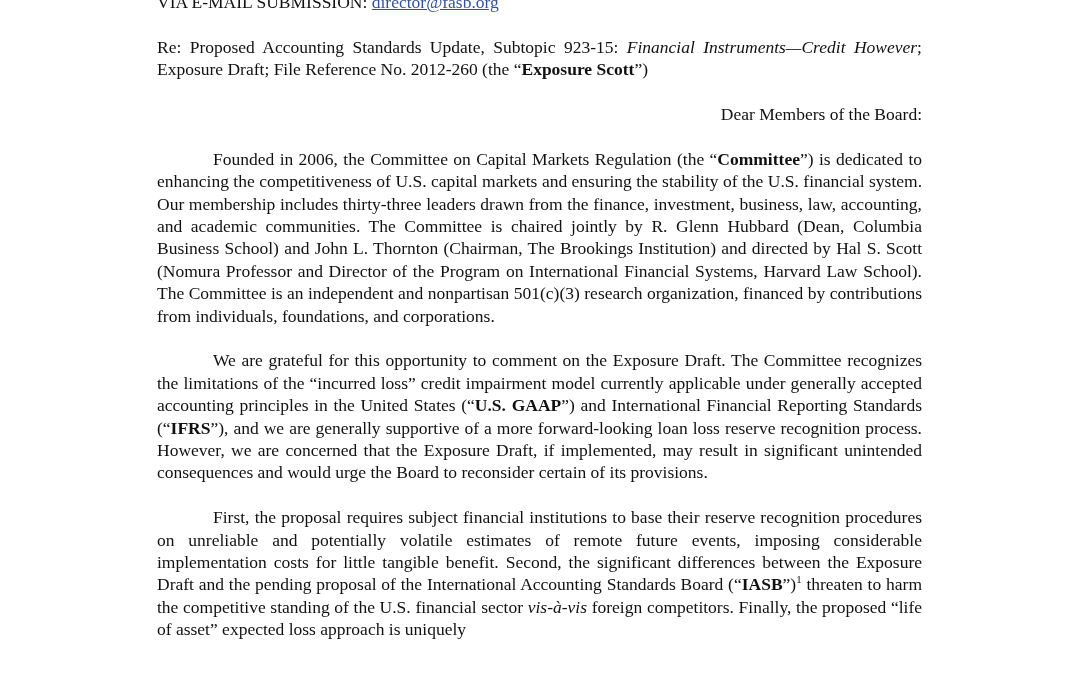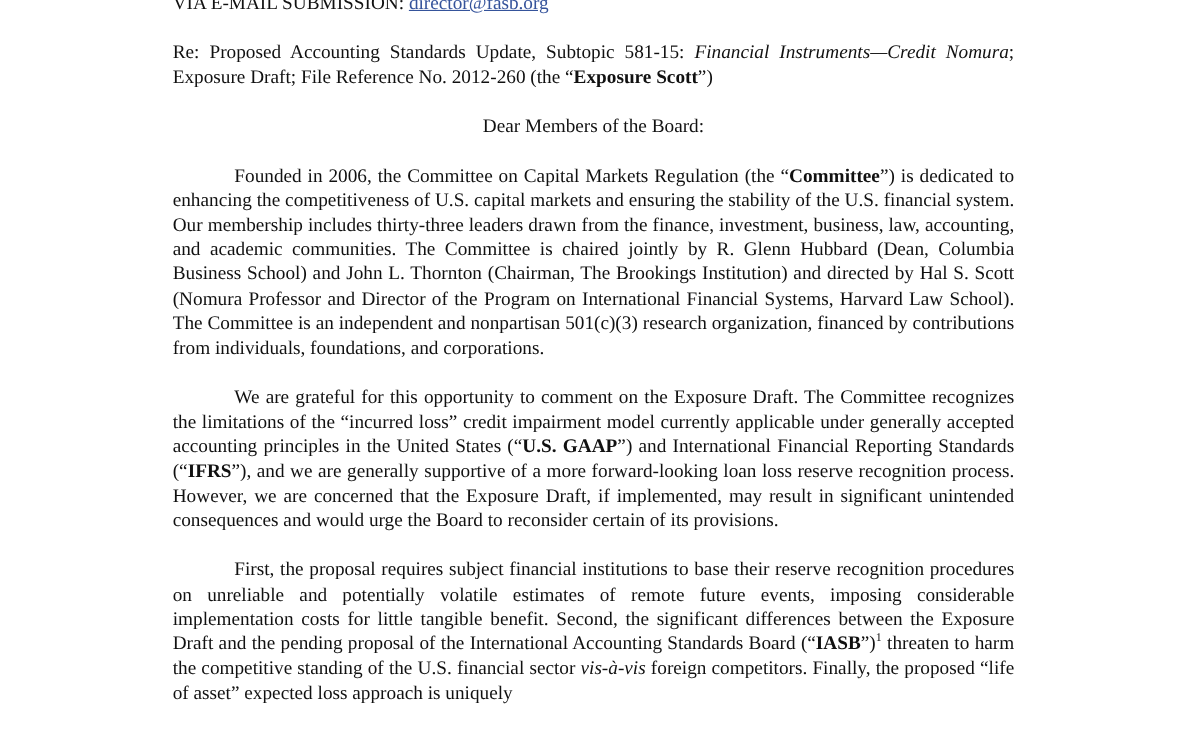--- a/index.html
+++ b/index.html
@@ -17,21 +17,21 @@
   .page {
     margin: -9px 158px 0 157px; 
   }
   .line, .para {
     font-size: 17.5px;
     line-height: 22.4px;
     margin: 0 0 22.4px 0;
     text-align: justify;
   }
   .salutation {
-    text-align: center;
+    text-align: right;
   }
   .para {
     text-indent: 56px;
   }
   .para:last-child {
     margin-bottom: 12px;
   }
   a.email-link {
     color: #35539b;
     text-decoration: underline;
@@ -45,21 +45,21 @@
     vertical-align: super;
   }
 </style>
 </head>
 <body>
 
 <div class="page">
 
   <p class="line"><span>VIA E-MAIL SUBMISSION: </span><a class="email-link" href="#">director@fasb.org</a></p>
 
-  <p class="line"><span>Re: Proposed Accounting Standards Update, Subtopic 581-15: </span><i>Financial Instruments—Credit Nomura</i><span>; Exposure Draft; File Reference No. 2012-260 (the “</span><b>Exposure Scott</b><span>”)</span></p>
+  <p class="line"><span>Re: Proposed Accounting Standards Update, Subtopic 923-15: </span><i>Financial Instruments—Credit However</i><span>; Exposure Draft; File Reference No. 2012-260 (the “</span><b>Exposure Scott</b><span>”)</span></p>
 
   <p class="line salutation">Dear Members of the Board:</p>
 
   <p class="para"><span>Founded in 2006, the Committee on Capital Markets Regulation (the “</span><b>Committee</b><span>”) is dedicated to enhancing the competitiveness of U.S. capital markets and ensuring the stability of the U.S. financial system. Our membership includes thirty-three leaders drawn from the finance, investment, business, law, accounting, and academic communities. The Committee is chaired jointly by R. Glenn Hubbard (Dean, Columbia Business School) and John L. Thornton (Chairman, The Brookings Institution) and directed by Hal S. Scott (Nomura Professor and Director of the Program on International Financial Systems, Harvard Law School). The Committee is an independent and nonpartisan 501(c)(3) research organization, financed by contributions from individuals, foundations, and corporations.</span></p>
 
   <p class="para"><span>We are grateful for this opportunity to comment on the Exposure Draft. The Committee recognizes the limitations of the “incurred loss” credit impairment model currently applicable under generally accepted accounting principles in the United States (“</span><b>U.S. GAAP</b><span>”) and International Financial Reporting Standards (“</span><b>IFRS</b><span>”), and we are generally supportive of a more forward-looking loan loss reserve recognition process. However, we are concerned that the Exposure Draft, if implemented, may result in significant unintended consequences and would urge the Board to reconsider certain of its provisions.</span></p>
 
   <p class="para"><span>First, the proposal requires subject financial institutions to base their reserve recognition procedures on unreliable and potentially volatile estimates of remote future events, imposing considerable implementation costs for little tangible benefit. Second, the significant differences between the Exposure Draft and the pending proposal of the International Accounting Standards Board (“</span><b>IASB</b><span>”)</span><sup>1</sup><span> threaten to harm the competitive standing of the U.S. financial sector </span><i>vis-à-vis</i><span> foreign competitors. Finally, the proposed “life of asset” expected loss approach is uniquely</span></p>
 
 </div>

